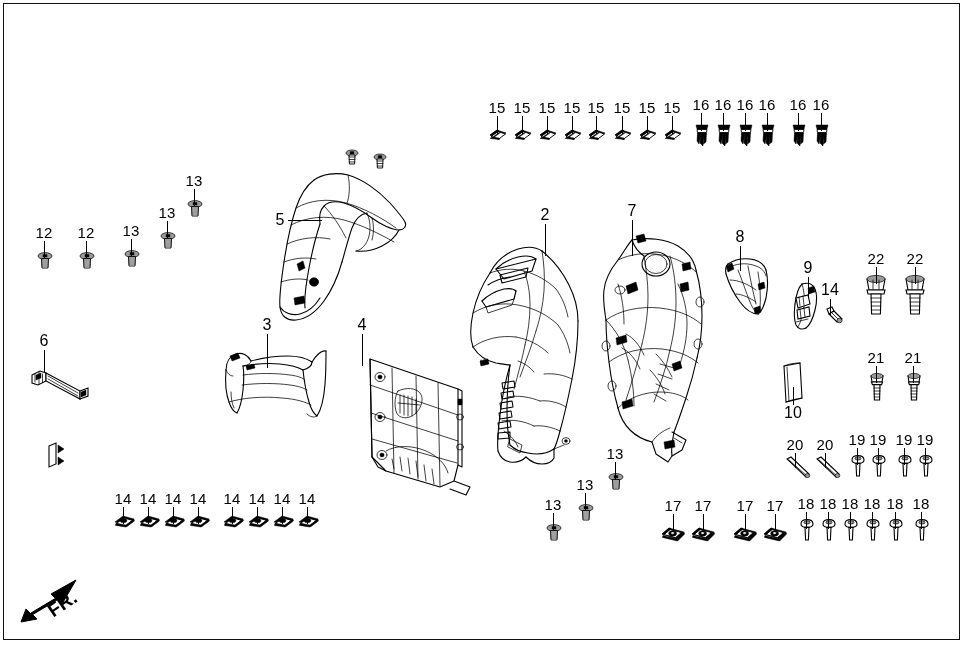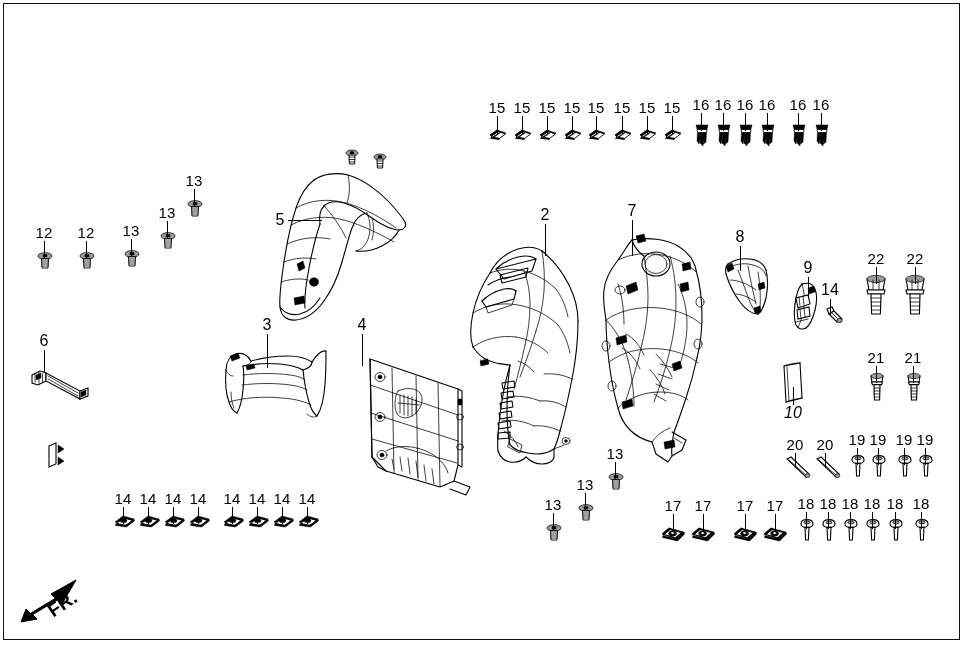--- a/index.html
+++ b/index.html
@@ -1039,16 +1039,16 @@
       <div class="callout" style="left: 915px; top: 258px;">22</div>
       <div class="leader" style="left: 915px; top: 267px; height: 17px;"></div>
       <div class="callout big" style="left: 545px; top: 215px;">2</div>
       <div class="callout big" style="left: 267px; top: 325px;">3</div>
       <div class="callout big" style="left: 362px; top: 325px;">4</div>
       <div class="callout big" style="left: 280px; top: 220px;">5</div>
       <div class="callout big" style="left: 44px; top: 341px;">6</div>
       <div class="callout big" style="left: 632px; top: 211px;">7</div>
       <div class="callout big" style="left: 740px; top: 237px;">8</div>
       <div class="callout big" style="left: 808px; top: 268px;">9</div>
-      <div class="callout big" style="left: 793px; top: 413px; font-style: italic;">10</div>
+      <div class="callout big" style="left: 793px; top: 413px;">10</div>
       <div class="callout big" style="left: 830px; top: 290px;">14</div>
     </div>
 </div>
 
 </body></html>

